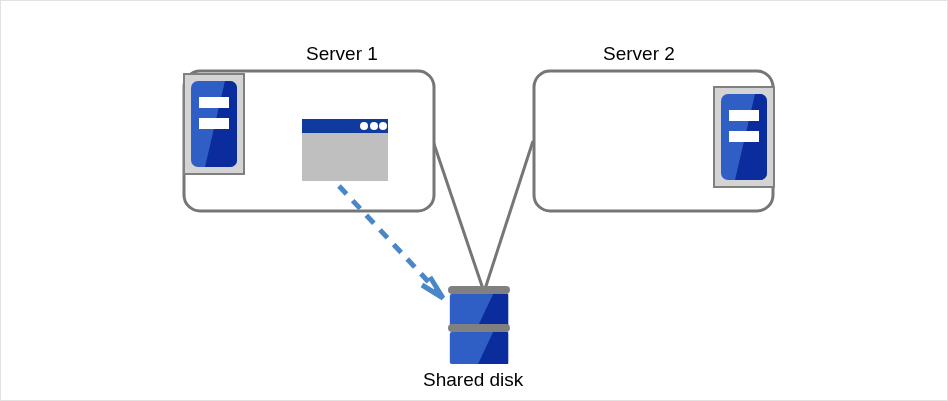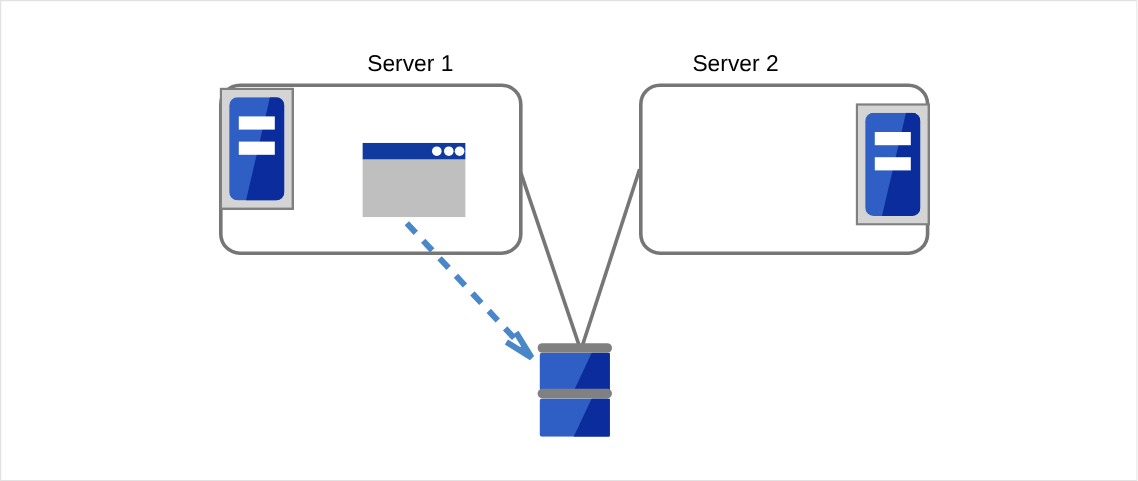--- a/index.html
+++ b/index.html
@@ -28,21 +28,21 @@
   }
   .label {
     position: absolute;
     color: #000000;
     font-size: 19px;
     line-height: 1;
     white-space: pre;
     font-family: "Liberation Sans", sans-serif;
   }
   #server1-title { left: 305px; top: 43px; }
-  #server2-title { left: 576px; top: 43px; }
+  #server2-title { left: 602px; top: 43px; }
   #app-title    { left: 285px; top: 92px; }
   #disk-title   { left: 422px; top: 369px; }
 </style>
 </head>
 <body>
 
 <div id="canvas">
 
   <svg class="svg-layer" viewBox="0 0 948 401" xmlns="http://www.w3.org/2000/svg">
 
@@ -114,14 +114,15 @@
       <use href="#sym-platter" x="447" y="331" width="62" height="32"></use>
     </g>
 
   </svg>
 
   <div class="label" id="server1-title">Server 1</div>
 
   <div class="label" id="server2-title">Server 2</div>
 
 
+  <div class="label" id="disk-title">Shared disk</div>
 
 </div>
 
 </body></html>

